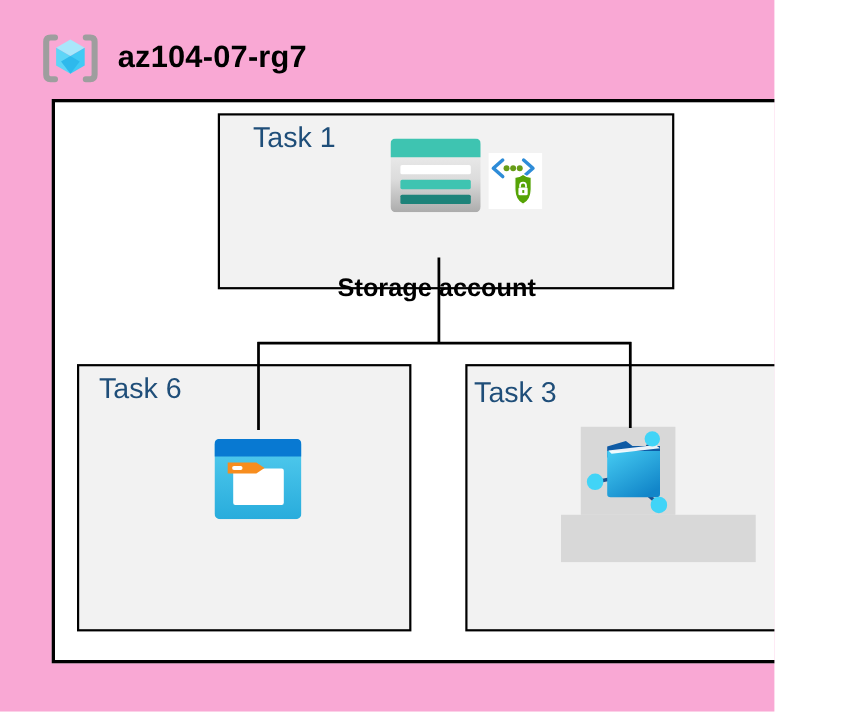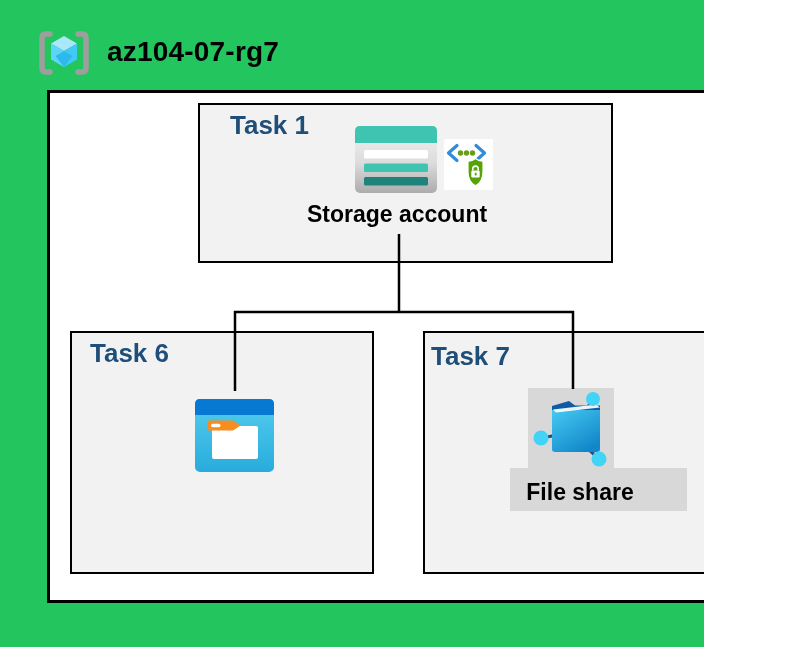--- a/index.html
+++ b/index.html
@@ -1,38 +1,38 @@
 <!DOCTYPE html>
 <html><head>
 <meta charset="utf-8">
 <style>
   html,body{margin:0;padding:0;background:#ffffff;}
   .canvas{
-    position:relative;width:704px;height:647px;background:#22c55e;
+    position:relative;width:704px;height:647px;background:#f9a8d4;
     font-family:"Liberation Sans",sans-serif;overflow:hidden;
   }
   .abs{position:absolute;}
   .header-title{
     left:107px;top:36px;font-size:28px;font-weight:700;color:#000;letter-spacing:.2px;
   }
   .outer-box{
     left:47px;top:90px;width:697px;height:513px;
     border:3px solid #000;background:#fff;box-sizing:border-box;
   }
   .task-box{
     background:#F2F2F2;border:2.5px solid #000;box-sizing:border-box;
   }
   .task1{left:198px;top:103px;width:415px;height:160px;}
   .task2{left:70px;top:331px;width:304px;height:243px;}
   .task3{left:423px;top:331px;width:301px;height:243px;}
   .task-label{
-    position:absolute;font-size:26px;font-weight:700;color:#1F4E79;
+    position:absolute;font-size:26px;font-weight:400;color:#1F4E79;
   }
   .caption{
-    position:absolute;font-size:23px;font-weight:700;color:#000;text-align:center;
+    position:absolute;font-size:23px;font-weight:700;color:#000;text-align:center;margin-top:47px;
   }
   .fs-gray{background:#D8D8D8;}
   svg{display:block;}
   .overlay{pointer-events:none;}
 </style>
 </head>
 <body>
 
 <div class="canvas">
 
@@ -48,21 +48,21 @@
 
   <div class="abs outer-box"></div>
 
   <div class="abs task-box task1"></div>
   <div class="abs task-label" style="left:230px;top:110px;">Task 1</div>
 
   <div class="abs task-box task2"></div>
   <div class="abs task-label" style="left:90px;top:338px;">Task 6</div>
 
   <div class="abs task-box task3"></div>
-  <div class="abs task-label" style="left:431px;top:341px;">Task 7</div>
+  <div class="abs task-label" style="left:431px;top:341px;">Task 3</div>
 
   <div class="abs fs-gray" style="left:528px;top:388px;width:86px;height:80px;"></div>
   <div class="abs fs-gray" style="left:510px;top:468px;width:177px;height:43px;"></div>
 
   <svg class="abs overlay" style="left:0;top:0;" width="788" height="647" viewBox="0 0 788 647">
     <path d="M399,234 V313 M234,312 H574 M235,311 V391 M573,311 V389" stroke="#000000" stroke-width="2.5" fill="none"></path>
   </svg>
 
   <svg class="abs" style="left:355px;top:126px;" width="82" height="67" viewBox="0 0 82 67">
     <defs>
@@ -116,15 +116,14 @@
     <path d="M63,10 L54,22 M12,48 L27,45 M68,68 L56,57" stroke="#1C4F8C" stroke-width="3.2" stroke-linecap="round"></path>
     <polygon points="22,16 39,11 45,15.5 70,15.5 70,26 22,26" fill="#0F5BA5"></polygon>
     <path d="M22,20 H70 V59 Q70,62 67,62 H25 Q22,62 22,59 Z" fill="url(#fsFront)"></path>
     <polygon points="23,19.5 66,14.5 70,17.5 26,22.5" fill="#FFFFFF" opacity="0.92"></polygon>
     <circle cx="63" cy="9" r="7" fill="#41D4F7"></circle>
     <circle cx="11" cy="48" r="7.5" fill="#41D4F7"></circle>
     <circle cx="69" cy="69" r="7.5" fill="#41D4F7"></circle>
   </svg>
 
   <div class="caption" style="left:297px;top:201px;width:200px;">Storage account</div>
-  <div class="caption" style="left:500px;top:479px;width:160px;">File share</div>
 
 </div>
 
 </body></html>

